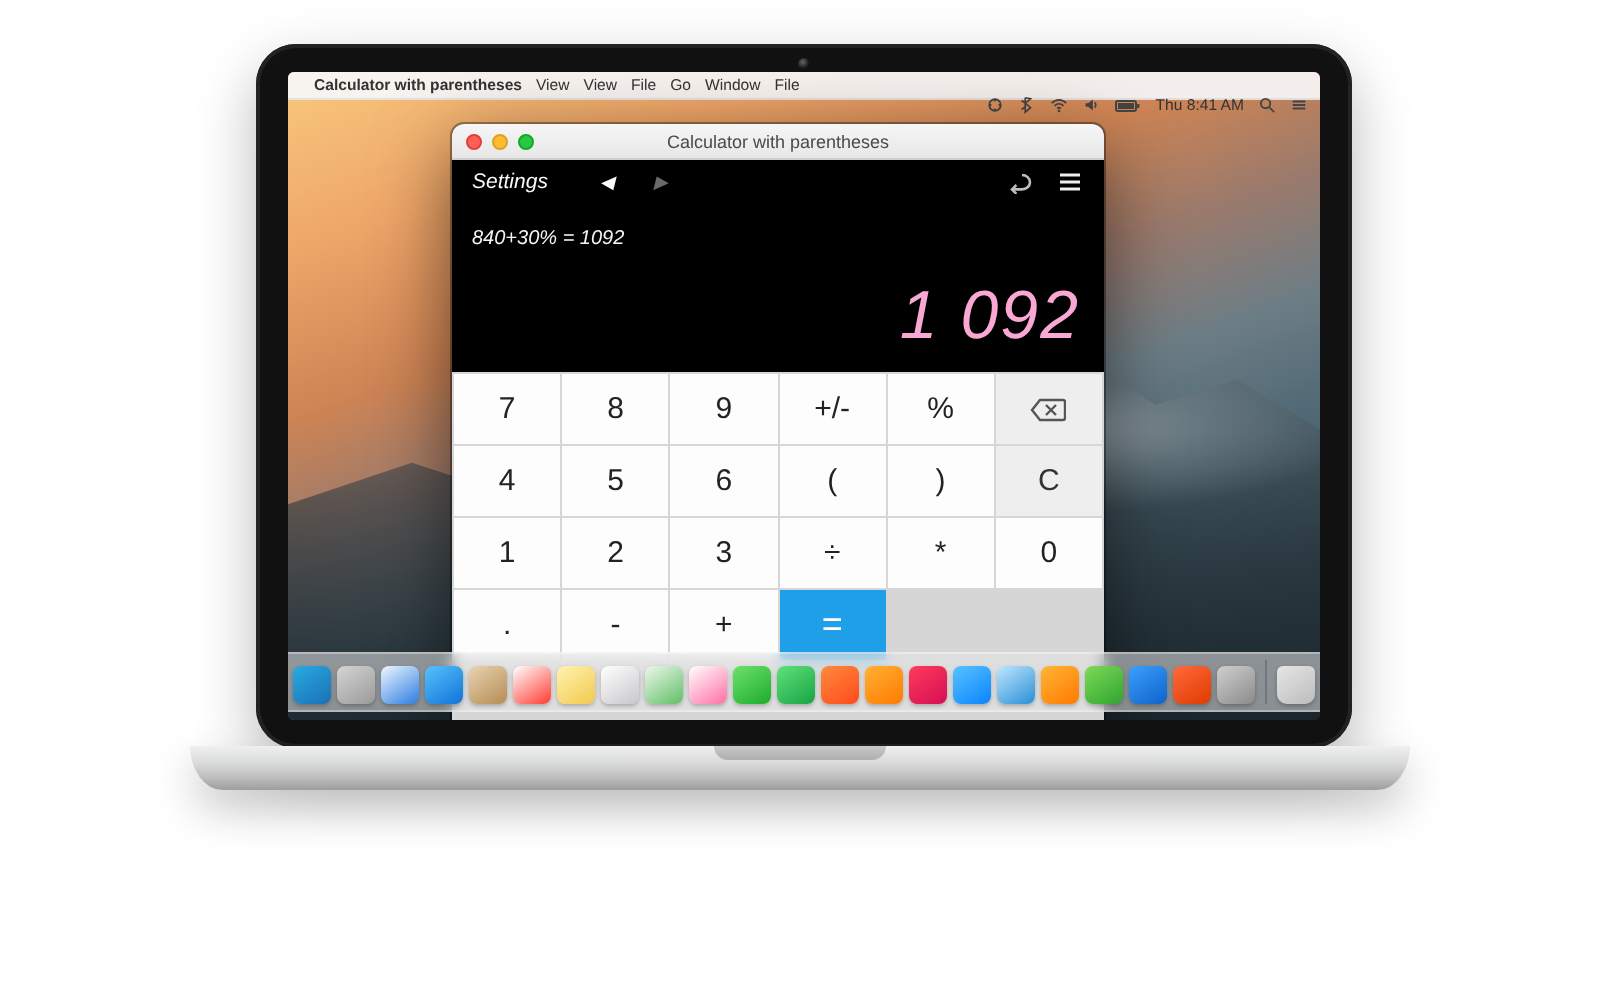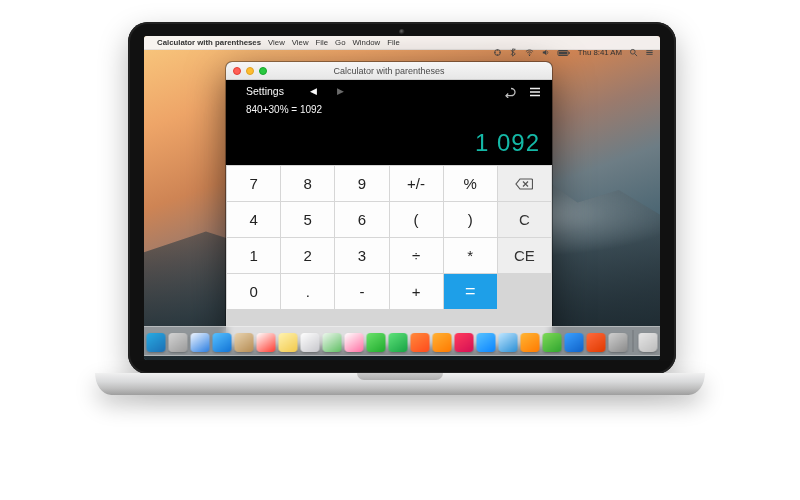--- a/index.html
+++ b/index.html
@@ -110,45 +110,46 @@
   .tl.red { background: #ff5f57; border: .5px solid #e33e32; }
   .tl.yel { background: #febc2e; border: .5px solid #dfa123; }
   .tl.grn { background: #28c840; border: .5px solid #17a62b; }
   .titlebar .title {
     position: absolute; left: 0; right: 0; text-align: center;
     font-size: 9px; color: #4a4a4a;
   }
 
   .display {
     background: #000; color: #fff;
-    padding: 4px 10px 8px 20px;
+    padding: 4px 10px 8px 10px;
     min-height: 84px;
     position: relative;
+    font-style: italic;
   }
   .display-top {
     display: flex; align-items: center; gap: 14px;
     font-size: 10.5px;
     color: #fafafa;
     height: 14px;
   }
   .nav-arrows { display: flex; gap: 20px; margin-left: 12px; font-size: 9px; }
   .nav-arrows .fwd { color: #6a6a6a; }
   .disp-icons {
     position: absolute; top: 4px; right: 10px;
     display: flex; gap: 12px; align-items: center;
   }
   .history {
-    font-size: 10px; color: #f5f5f5; margin-top: 6px;
+    font-size: 10px; color: #f5f5f5; margin-top: 16px;
   }
   .result {
     text-align: right;
-    font-size: 24px;
+    font-size: 34px;
     font-weight: 300;
     letter-spacing: 1px;
-    color: #14b8a6;
+    color: #f9a8d4;
     margin-top: 14px;
     padding-right: 2px;
     font-family: "Helvetica Neue", Arial, sans-serif;
   }
 
   .keypad {
     display: grid;
     grid-template-columns: repeat(6, 1fr);
     grid-template-rows: repeat(5, 35px);
     gap: 1px;
@@ -271,21 +272,20 @@
             <div class="key">5</div>
             <div class="key">6</div>
             <div class="key">(</div>
             <div class="key">)</div>
             <div class="key func">C</div>
             <div class="key">1</div>
             <div class="key">2</div>
             <div class="key">3</div>
             <div class="key">÷</div>
             <div class="key">*</div>
-            <div class="key func">CE</div>
             <div class="key">0</div>
             <div class="key">.</div>
             <div class="key">-</div>
             <div class="key">+</div>
             <div class="key equals">=</div>
           </div>
       </div>
 
       <div class="dock" id="dock">
           <div class="app" style="background: linear-gradient(145deg, rgb(41, 171, 226), rgb(27, 111, 181));"></div>

